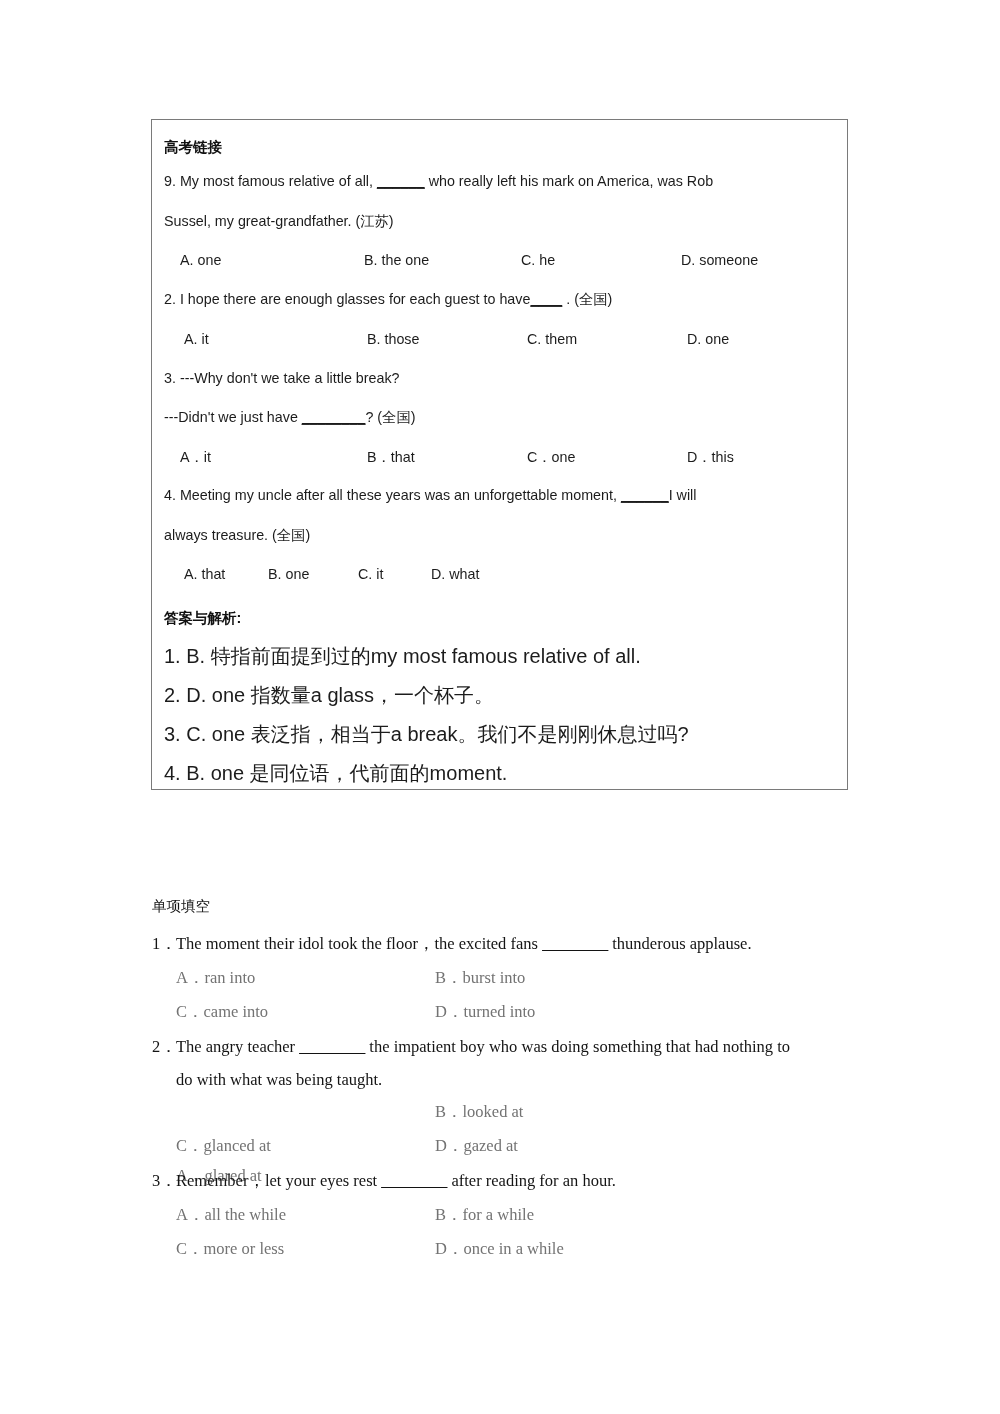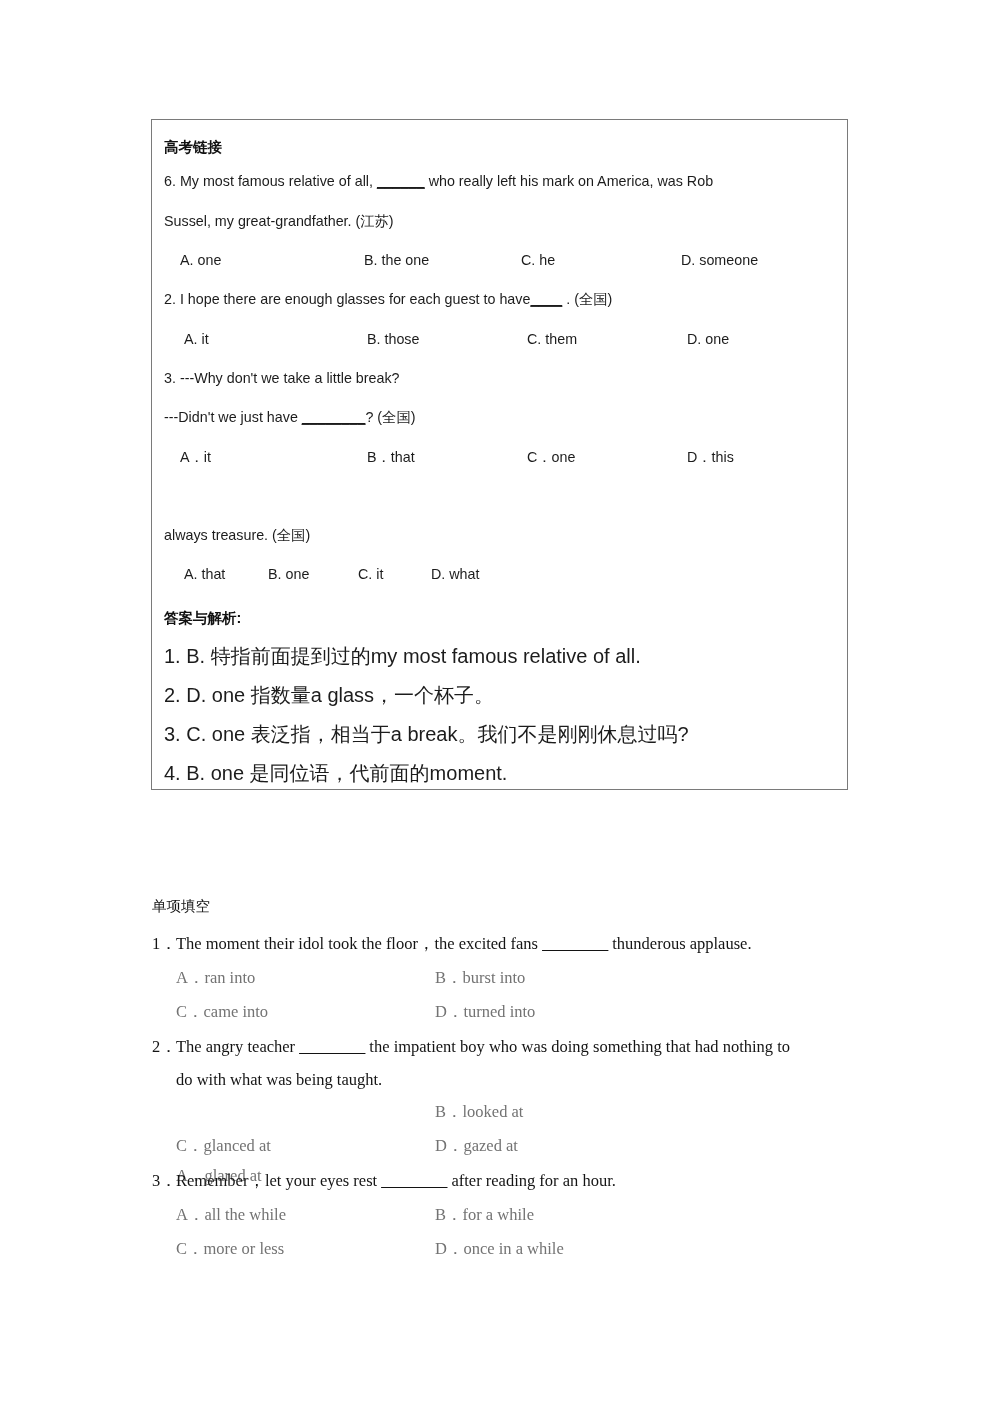--- a/index.html
+++ b/index.html
@@ -120,21 +120,21 @@
     text-decoration-skip-ink: none;
   }
 </style>
 </head>
 <body>
 
 <div class="exam-box">
 
   <div class="cn-head abs" style="left:6px; top:14px;">高考链接</div>
 
-  <div class="q-line abs" style="left:6px; top:54px;"><span>6. My most famous relative of all, </span><span class="blank-u">______</span><span> who really left his mark on America, was Rob</span></div>
+  <div class="q-line abs" style="left:6px; top:54px;"><span>9. My most famous relative of all, </span><span class="blank-u">______</span><span> who really left his mark on America, was Rob</span></div>
 
   <div class="q-line abs" style="left:6px; top:94px;">Sussel, my great-grandfather. (江苏)</div>
 
   <div class="opt-row abs" style="left:6px; top:133px; width:670px;">
     <span class="op" style="left:16px;">A. one</span>
     <span class="op" style="left:200px;">B. the one</span>
     <span class="op" style="left:357px;">C. he</span>
     <span class="op" style="left:517px;">D. someone</span>
   </div>
 
@@ -151,20 +151,21 @@
 
   <div class="q-line abs" style="left:6px; top:290px;"><span>---Didn't we just have </span><span class="blank-u">________</span><span>? (全国)</span></div>
 
   <div class="opt-row abs" style="left:6px; top:330px; width:670px;">
     <span class="op" style="left:16px;">A．it</span>
     <span class="op" style="left:203px;">B．that</span>
     <span class="op" style="left:363px;">C．one</span>
     <span class="op" style="left:523px;">D．this</span>
   </div>
 
+  <div class="q-line abs" style="left:6px; top:368px;"><span>4. Meeting my uncle after all these years was an unforgettable moment, </span><span class="blank-u">______</span><span>I will</span></div>
 
   <div class="q-line abs" style="left:6px; top:408px;">always treasure. (全国)</div>
 
   <div class="opt-row abs" style="left:6px; top:447px; width:670px;">
     <span class="op" style="left:20px;">A. that</span>
     <span class="op" style="left:104px;">B. one</span>
     <span class="op" style="left:194px;">C. it</span>
     <span class="op" style="left:267px;">D. what</span>
   </div>
 

